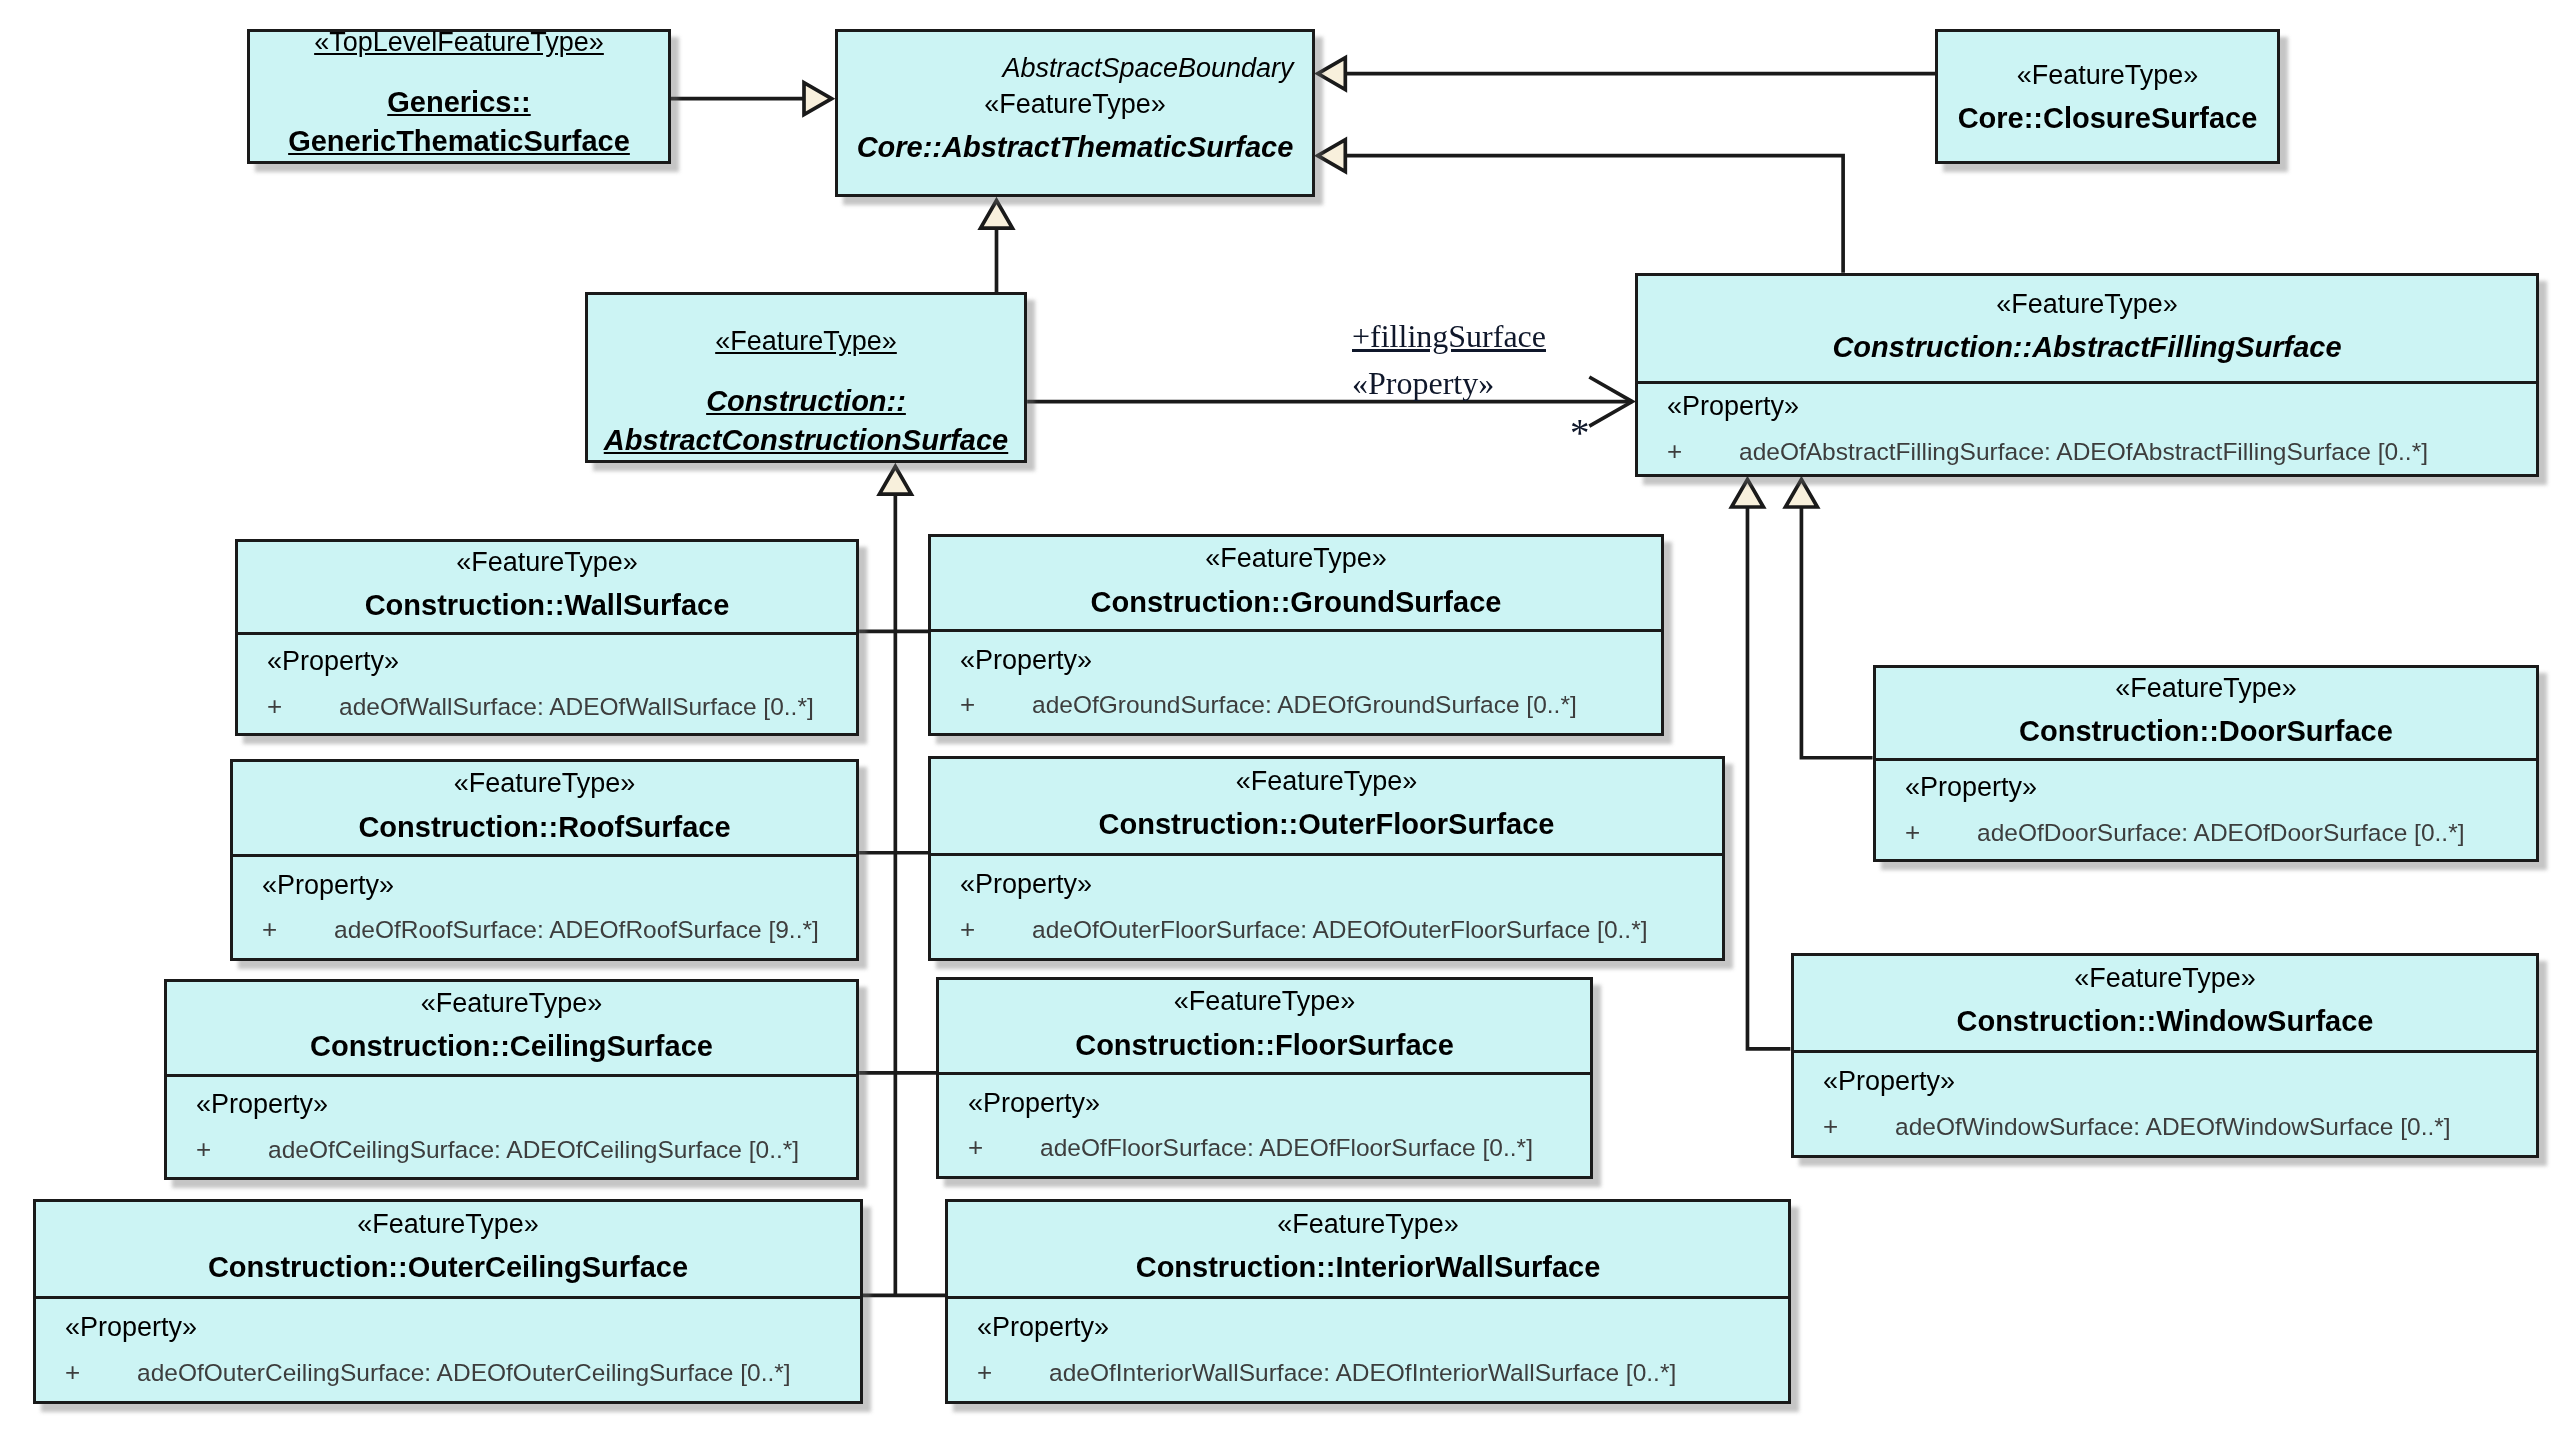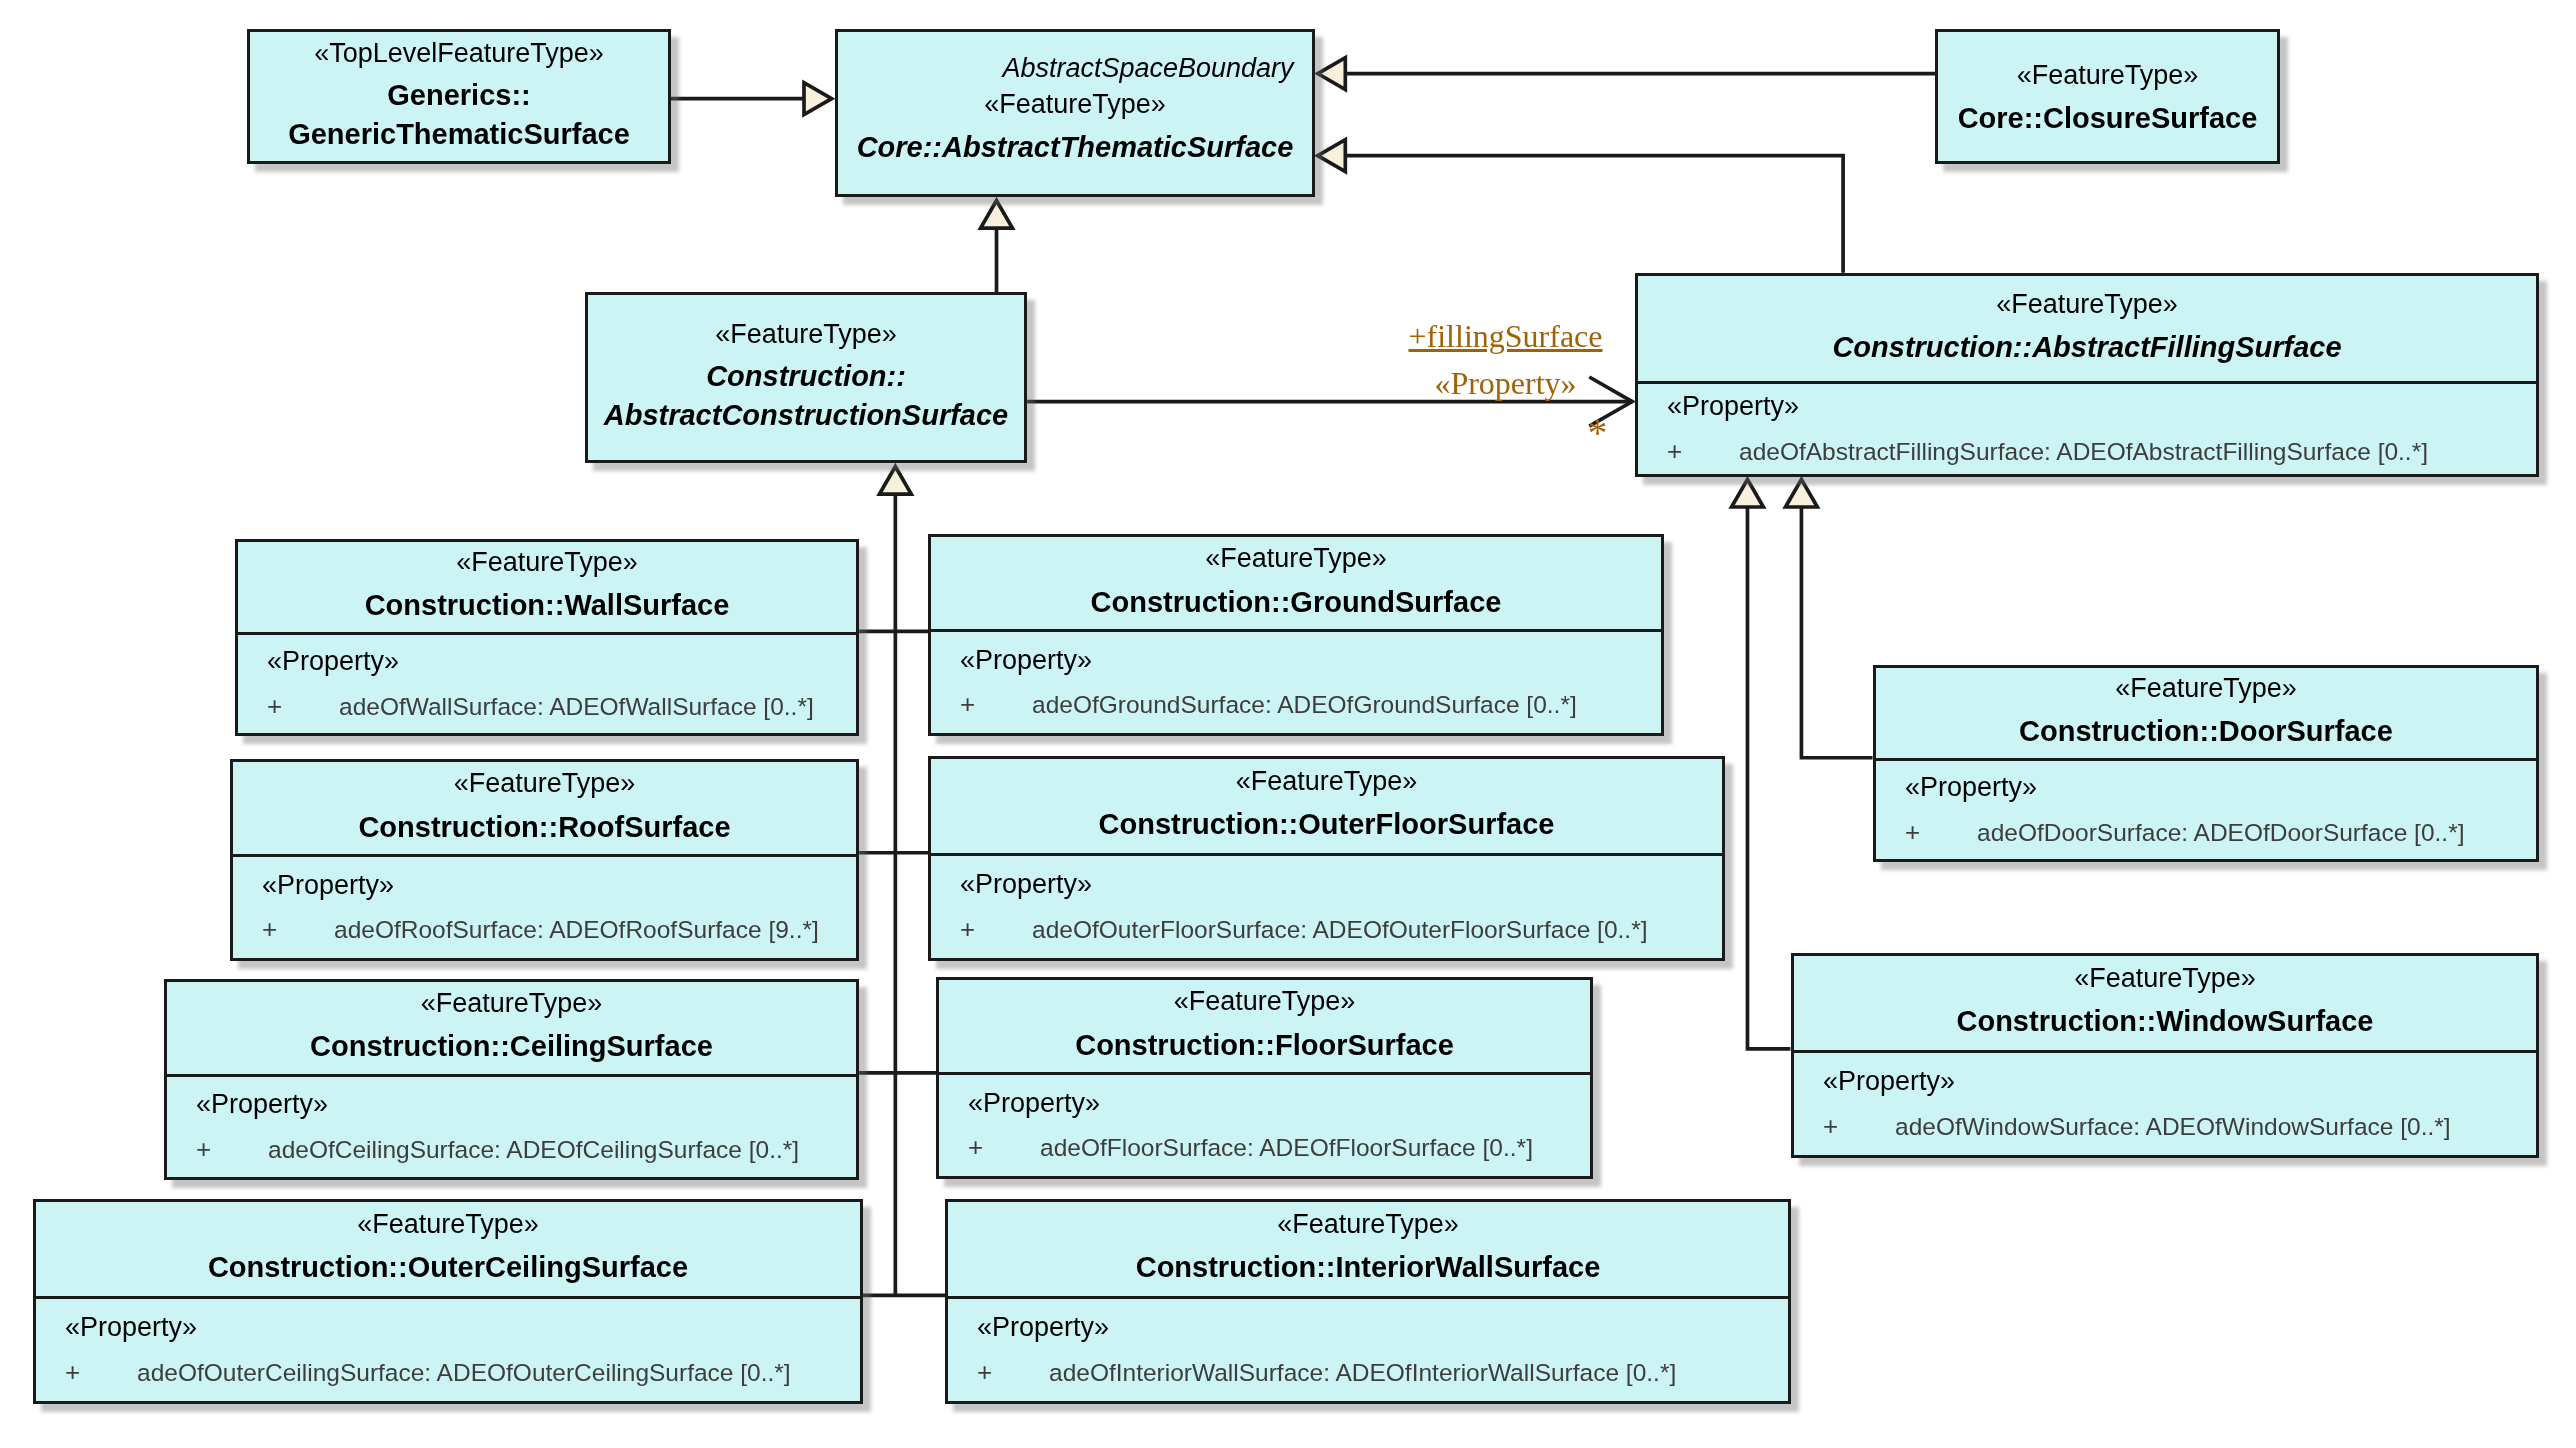--- a/index.html
+++ b/index.html
@@ -14,26 +14,26 @@
   .stereo{font-size:27px;color:#000;line-height:1.05;}
   .cname{font-size:29px;font-weight:bold;color:#000;text-align:center;white-space:pre-line;line-height:1.35;}
   .abstract .cname{font-style:italic;}
   .parent-label{font-size:27px;font-style:italic;color:#000;align-self:flex-end;padding:8.6px 18.4px 0 0;}
   .props{flex:1;border-top:3.1px solid #1a1a1a;display:flex;flex-direction:column;justify-content:center;
          gap:13.5px;padding-left:29px;box-sizing:border-box;}
   .pstereo{font-size:27px;color:#000;}
   .prop-line{display:flex;align-items:baseline;white-space:nowrap;}
   .plus{font-size:26px;color:#3d3d3d;width:72px;flex:0 0 auto;}
   .ptext{font-size:24.5px;color:#3d3d3d;}
-  .single{justify-content:center;align-items:center;gap:9px;}
+  .single{justify-content:flex-end;align-items:center;gap:26px;text-decoration:underline;}
   .cls-closure{justify-content:flex-start;padding-top:29px;align-items:center;gap:9.8px;}
   .cls-abstract-thematic{gap:8.6px;padding-top:12.3px;}
   .cls-abstract-thematic .mid{display:flex;flex-direction:column;align-items:center;gap:9.8px;}
   .assoc-label{position:absolute;z-index:2;font-family:"Liberation Serif","DejaVu Serif",serif;
-               color:#a16207;text-align:center;}
+               color:#0f172a;}
   #role-label{left:1352px;top:318px;width:307px;font-size:32px;text-decoration:underline;}
   #role-stereo{left:1352px;top:365px;width:307px;font-size:32px;}
   #mult-label{left:1570px;top:410px;width:55px;font-size:39px;}
 </style>
 </head>
 <body>
 
 <div id="canvas">
 
   <svg class="wires" width="2576" height="1448" viewBox="0 0 4201 2362">

